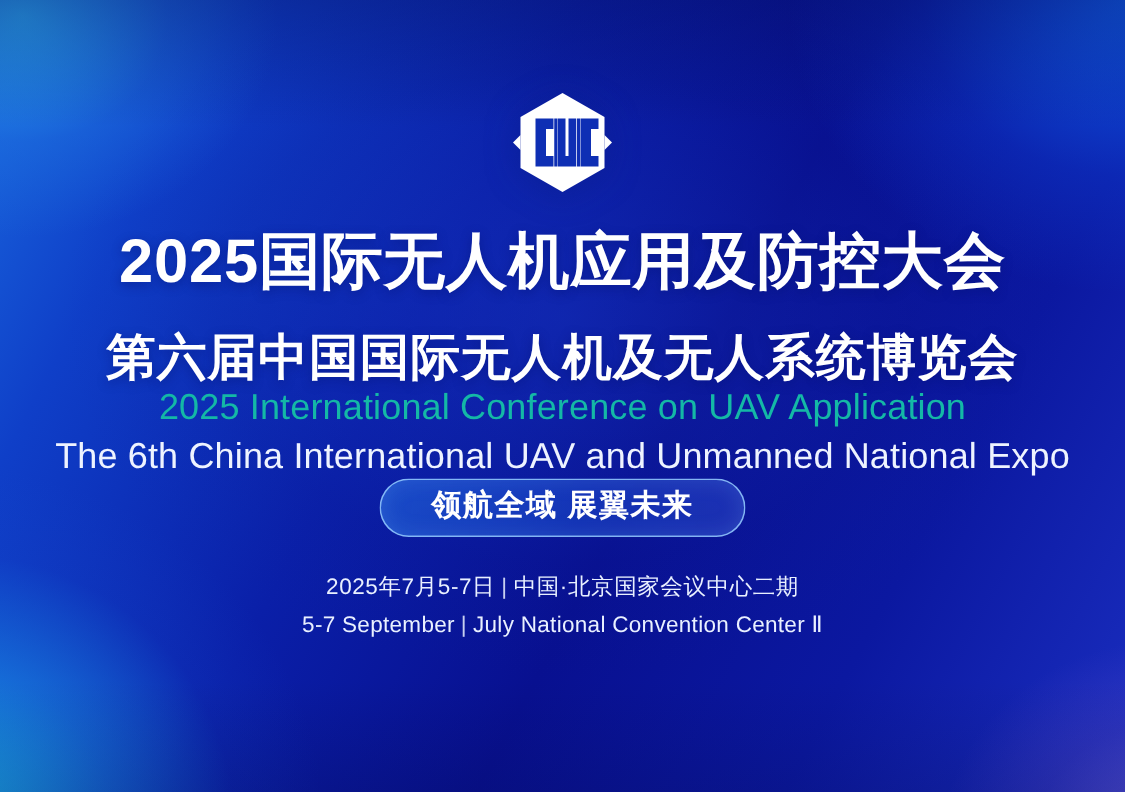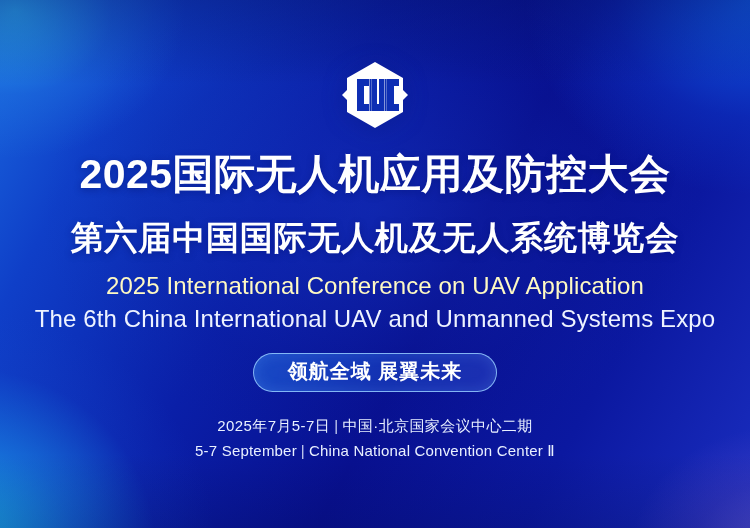--- a/index.html
+++ b/index.html
@@ -88,41 +88,39 @@
     margin-top:24px;
     font-size:33px;
     font-weight:bold;
     color:#ffffff;
     letter-spacing:0.8px;
     line-height:1.1;
     text-shadow:0 2px 7px rgba(4,18,110,0.45);
     white-space:nowrap;
   }
   .title-en-1 {
-    margin-top:14px;
     font-size:24px;
     font-weight:normal;
-    color:#fef9c3;
+    color:#14b8a6;
     letter-spacing:0.1px;
     line-height:1.22;
     white-space:nowrap;
   }
   .title-en-2 {
     margin-top:4px;
     font-size:24px;
     font-weight:normal;
     color:#eef3ff;
     letter-spacing:0.1px;
     line-height:1.22;
     white-space:nowrap;
   }
 
   
   .slogan-pill {
-    margin-top:20px;
     width:244px;
     padding:6px 0 8px 0;
     border:1.5px solid rgba(150,205,255,0.85);
     border-radius:26px;
     background:linear-gradient(100deg,
        rgba(40,120,235,0.50) 0%,
        rgba(35,95,225,0.40) 55%,
        rgba(55,85,215,0.42) 100%);
     box-shadow:inset 0 0 14px rgba(130,190,255,0.18);
     display:flex; flex-direction:column; align-items:center;
@@ -196,27 +194,27 @@
         <path d="M60 20 L48 20 L48 52 L60 52 L60 45 L55 45 L55 27 L60 27 Z" fill="#0e2fb4"></path>
 
         <rect x="30.5" y="20" width="2.2" height="32" fill="#0e2fb4"></rect>
         <rect x="45.5" y="20" width="2.2" height="32" fill="#0e2fb4"></rect>
       </svg>
     </div>
 
     <div class="title-cn-1">2025国际无人机应用及防控大会</div>
     <div class="title-cn-2">第六届中国国际无人机及无人系统博览会</div>
     <div class="title-en-1">2025 International Conference on UAV Application</div>
-    <div class="title-en-2">The 6th China International UAV and Unmanned Systems Expo</div>
+    <div class="title-en-2">The 6th China International UAV and Unmanned National Expo</div>
 
     <div class="slogan-pill">
       <div class="slogan-cn">领航全域  展翼未来</div>
     </div>
 
     <div class="meta-cn">
       <span>2025年7月5-7日</span><span class="meta-sep">|</span><span>中国·北京国家会议中心二期</span>
     </div>
     <div class="meta-en">
-      <span>5-7 September</span><span class="meta-sep">|</span><span>China National Convention Center Ⅱ</span>
+      <span>5-7 September</span><span class="meta-sep">|</span><span>July National Convention Center Ⅱ</span>
     </div>
 
   </div>
 </div>
 
 </body></html>

